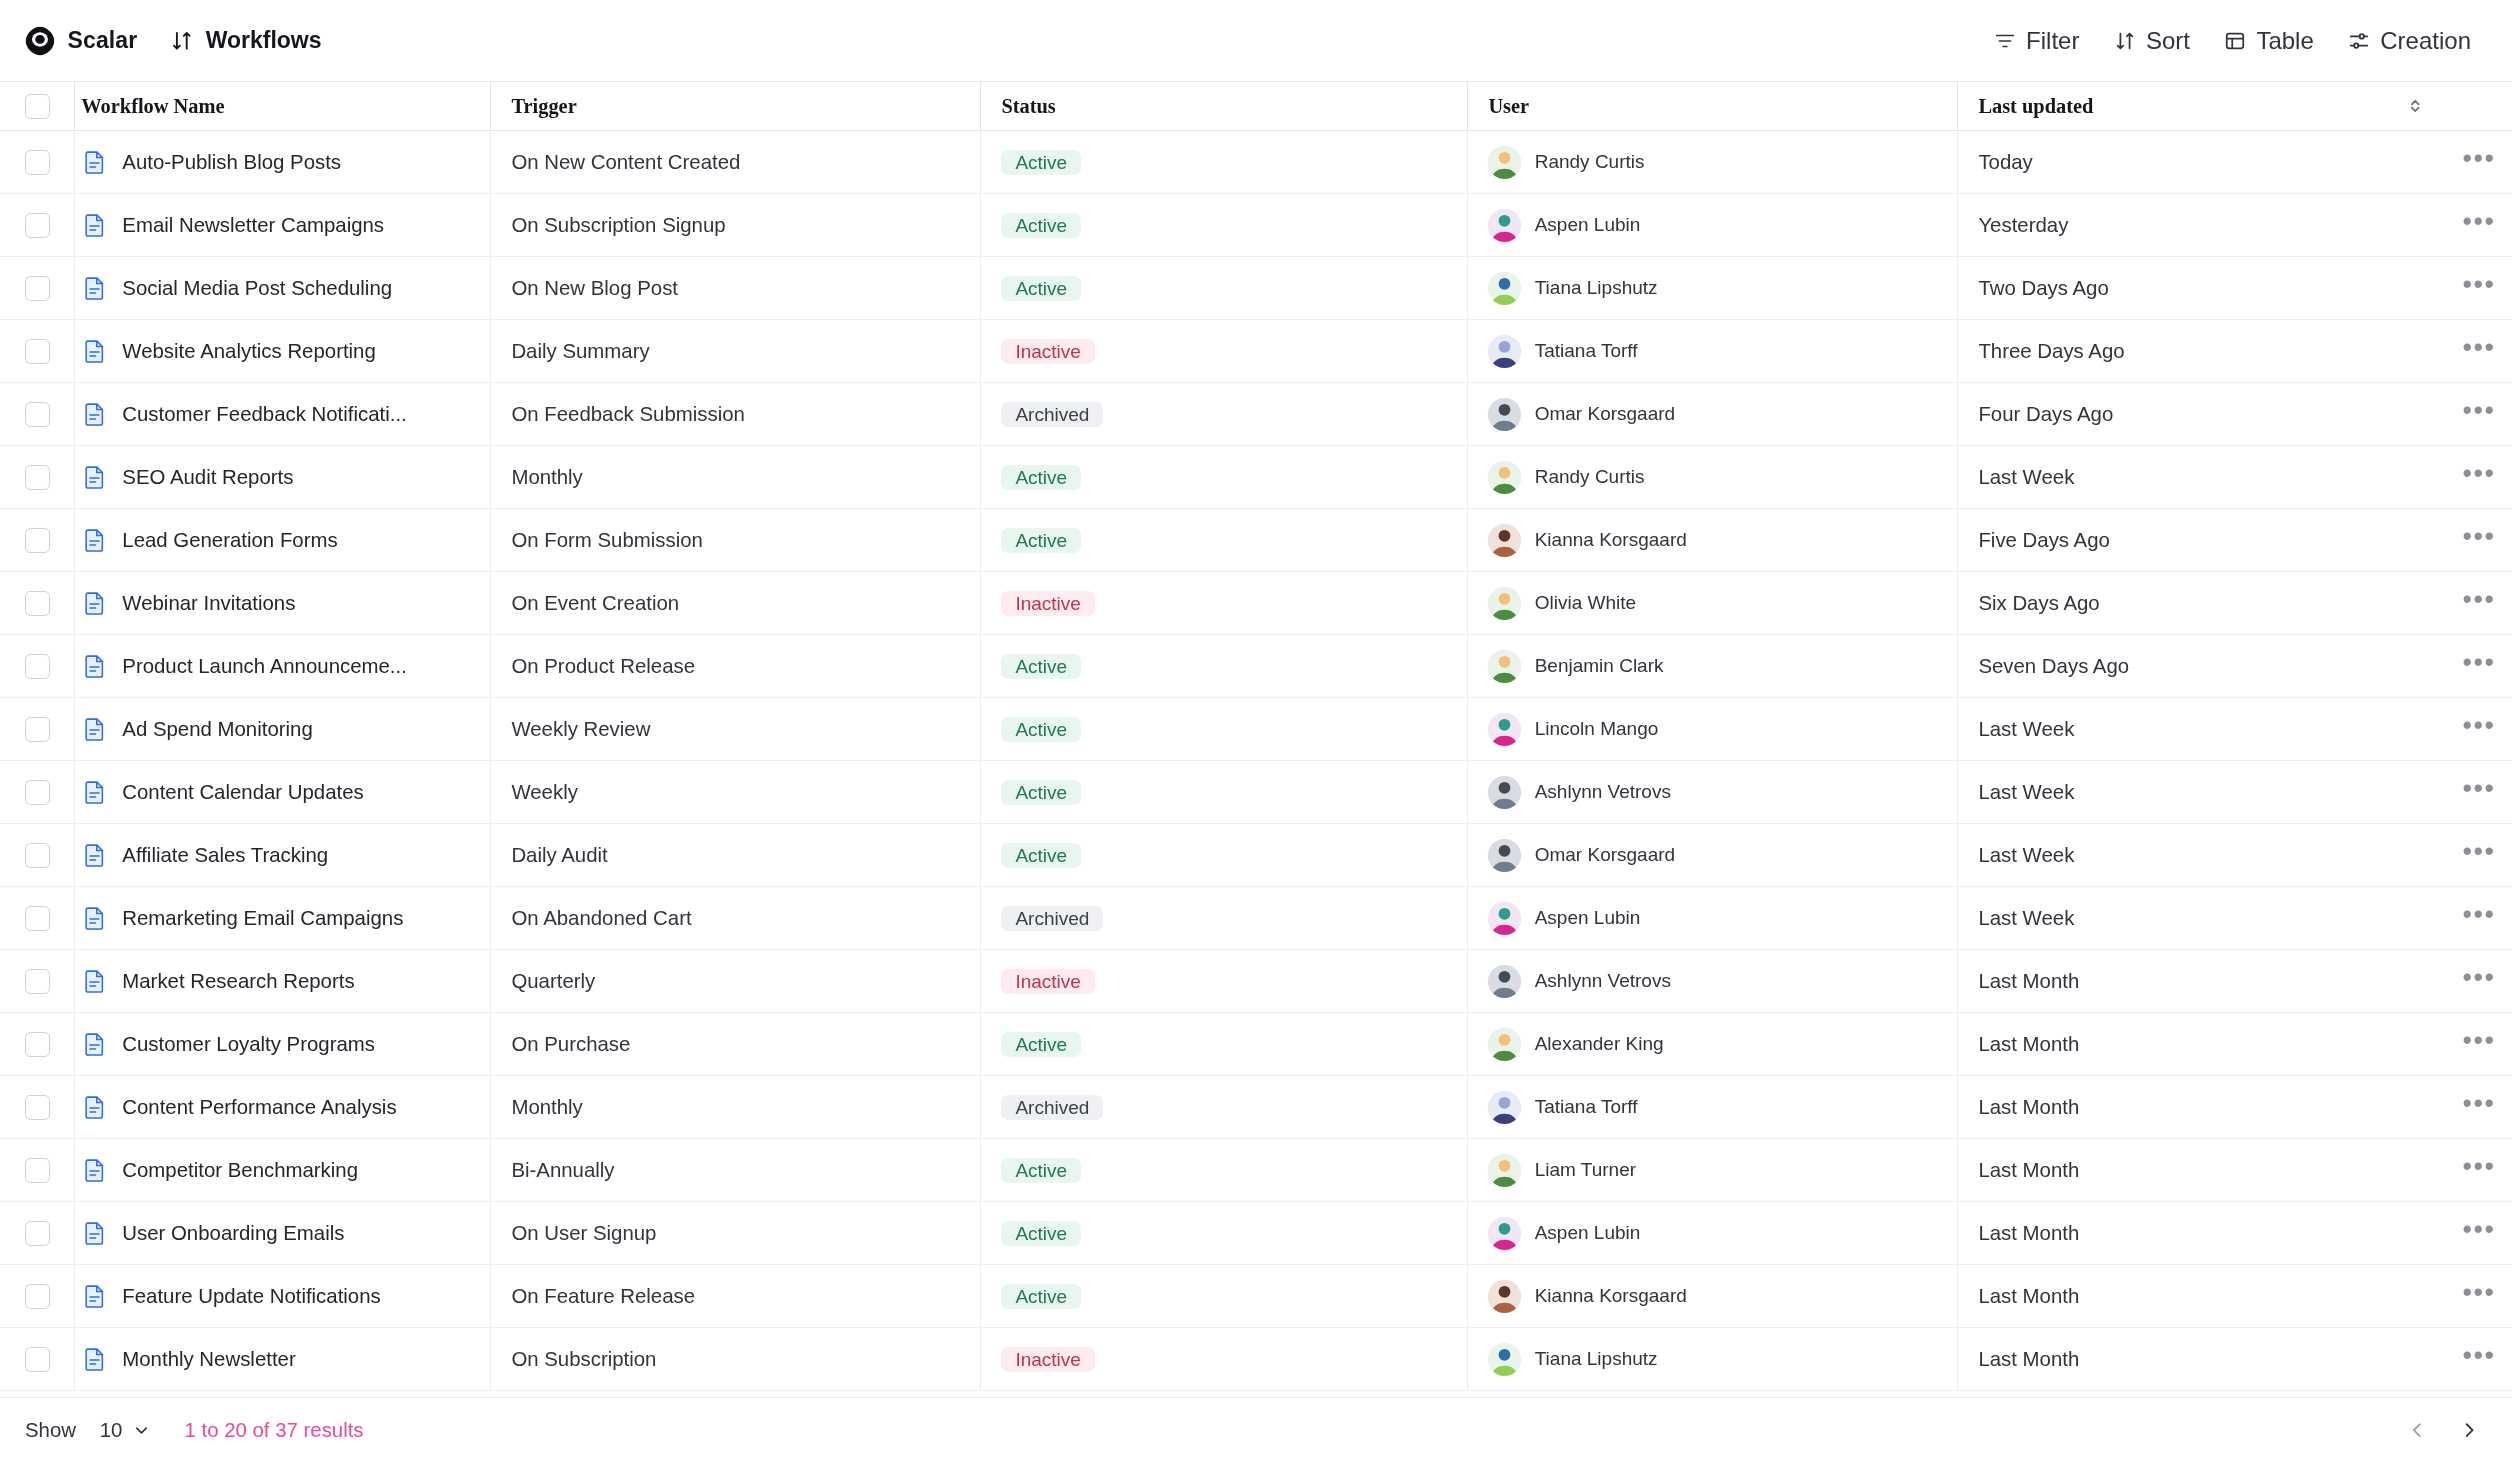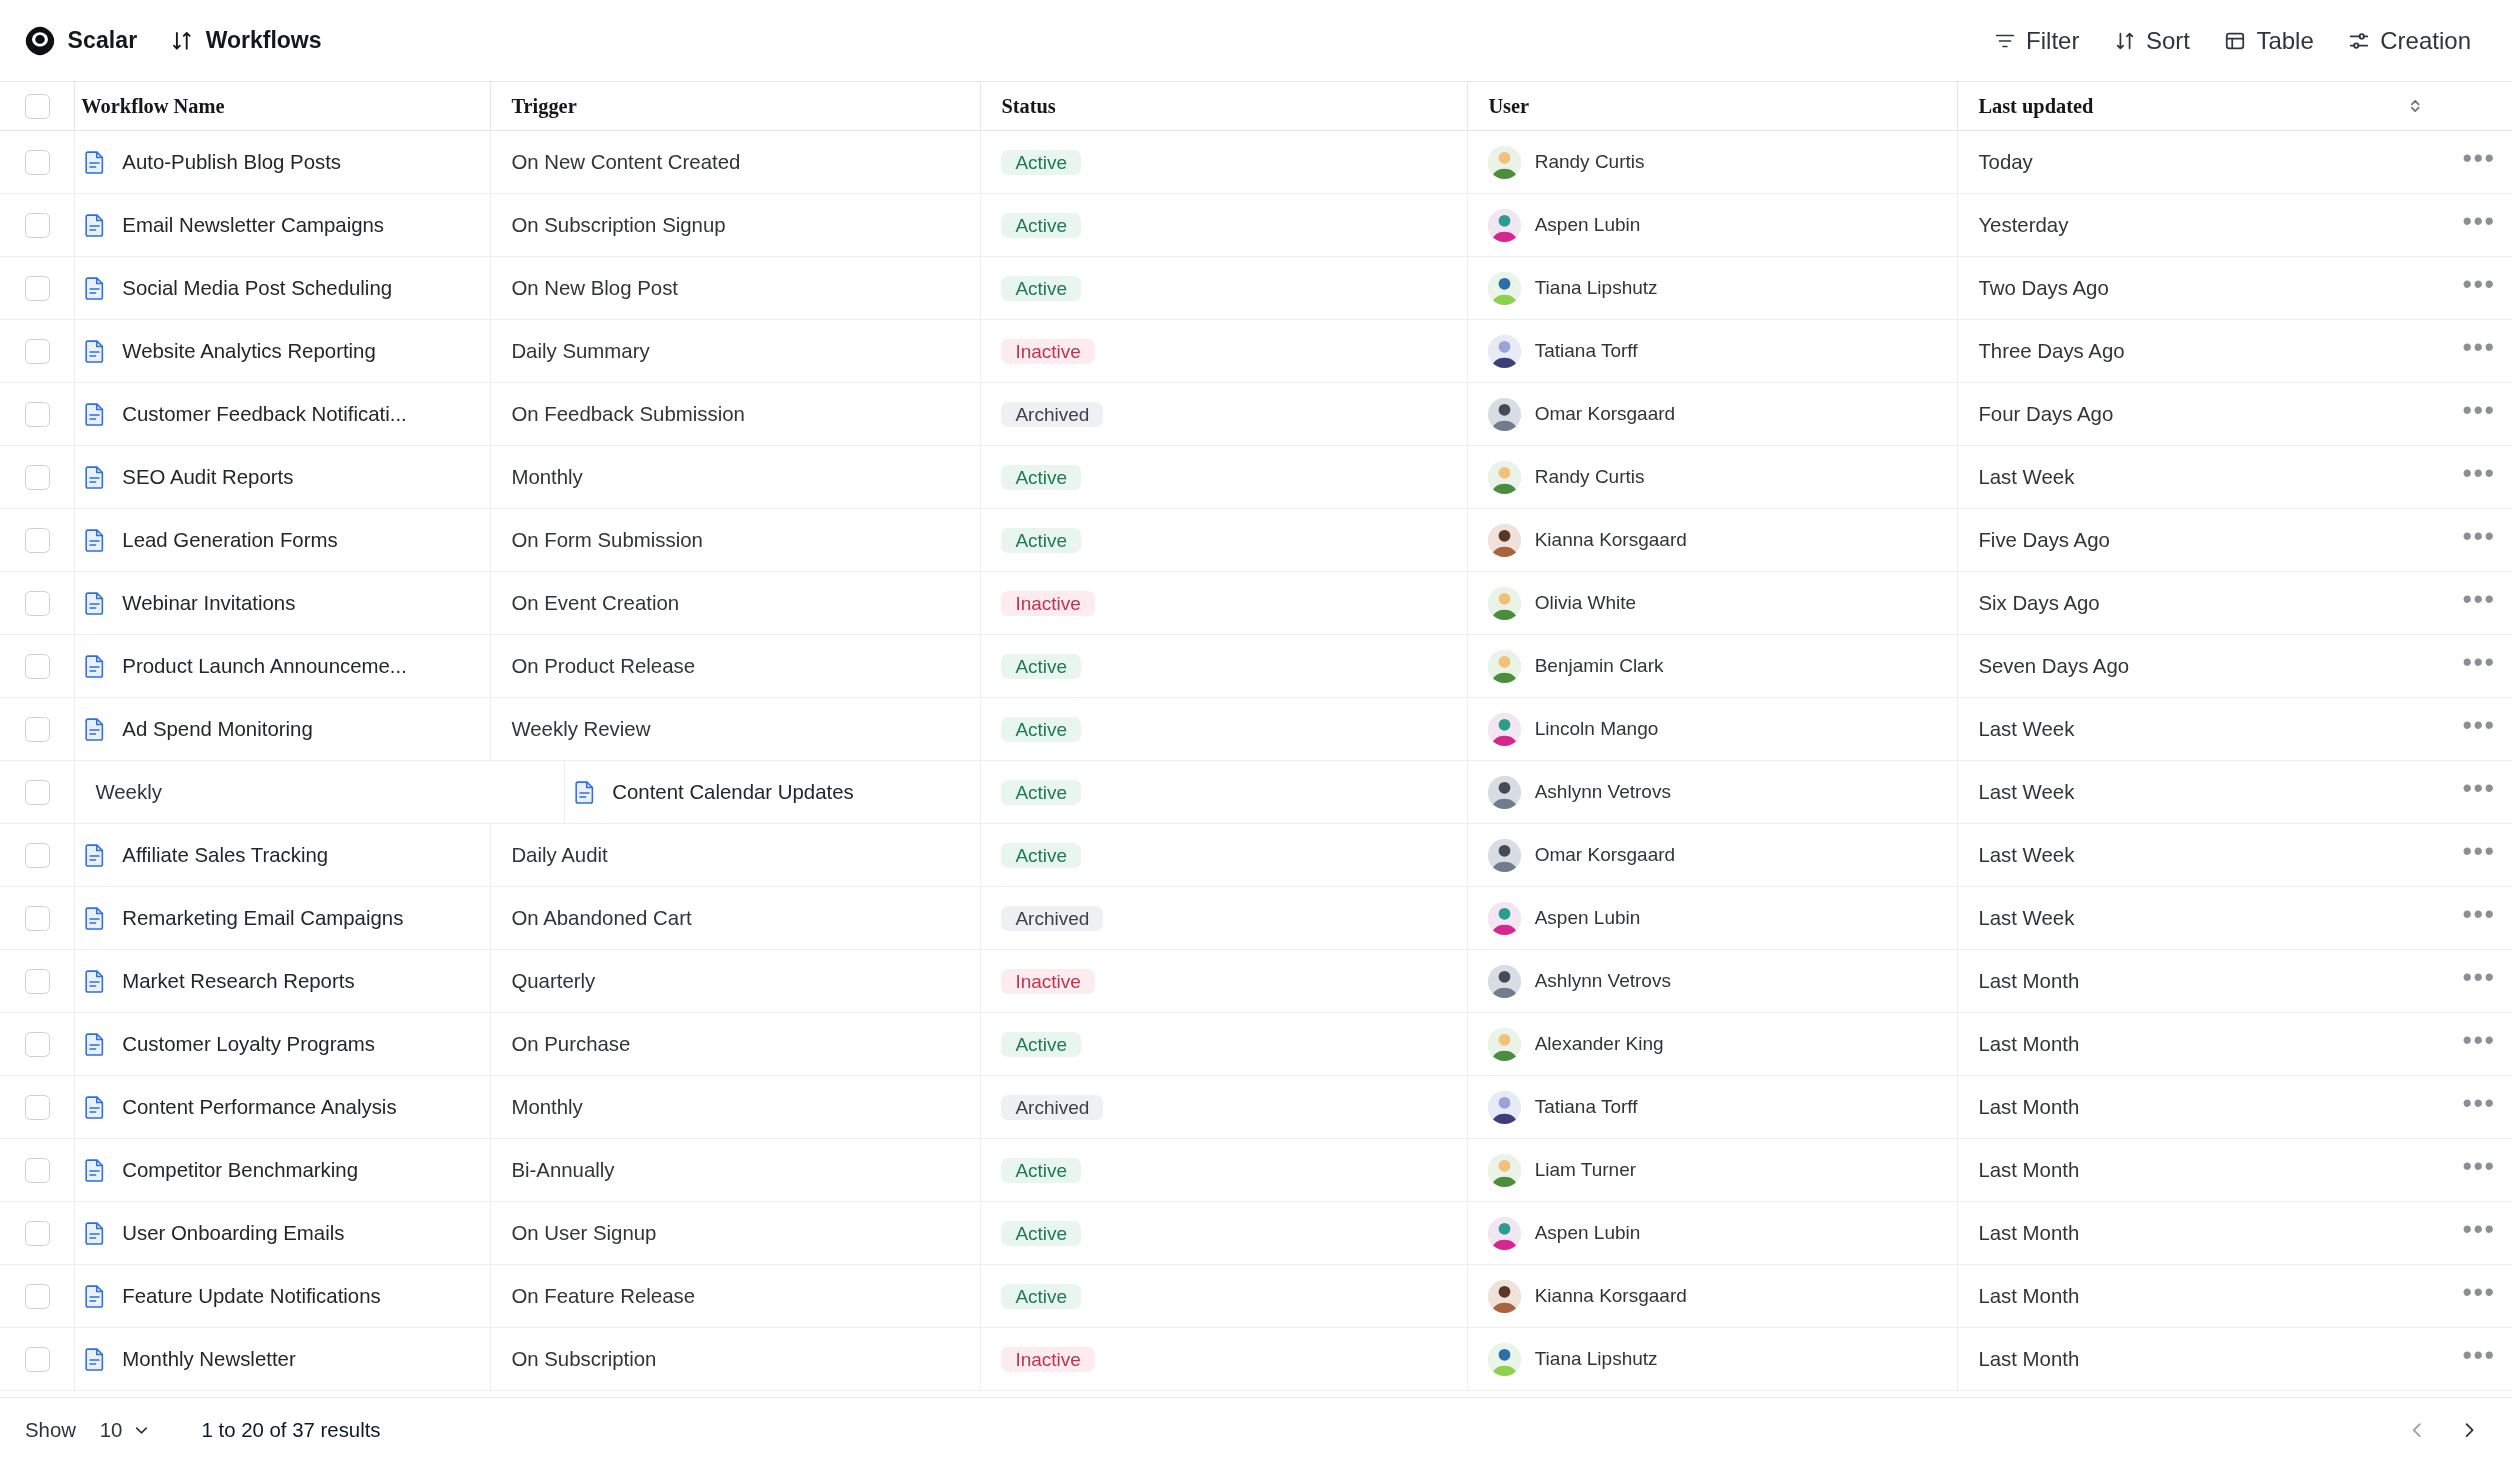--- a/index.html
+++ b/index.html
@@ -121,21 +121,21 @@
     border-top: 0.8px solid #e7e8ec;
     background: #ffffff;
   }
   .footer-left { display: flex; align-items: center; gap: 19px; }
   .show-label { font-size: 20.4px; color: #31343c; }
   .show-select {
     display: flex; align-items: center; gap: 9.4px; cursor: pointer;
     padding: 3.1px 4.7px; border-radius: 5.5px;
   }
   .show-value { font-size: 20.4px; color: #31343c; }
-  .results-text { font-size: 20.4px; color: #0f172a; margin-left: 27px; }
+  .results-text { font-size: 20.4px; color: #ec4899; margin-left: 10px; }
   .footer-right { display: flex; align-items: center; gap: 11px; }
   .pg-btn {
     width: 41px; height: 41px; display: flex; align-items: center; justify-content: center;
     border-radius: 7px; cursor: pointer;
   }
 </style>
 </head>
 <body>
 
 <div class="app">
@@ -619,34 +619,34 @@
             <span class="cell-text">Last Week</span>
           </div>
           <div class="cell c-menu">
             <span class="menu-dots">•••</span>
           </div>
         </div>
         <div class="row">
           <div class="cell c-check">
             <span class="chk"></span>
           </div>
+          <div class="cell c-name">
+            <span class="name-cell-inner">
+              <span class="icon">
+                <svg class="doc-icon" viewBox="0 0 24 24" fill="none">
+                  <path d="M6 2.8h8.2L19 7.6V20a1.4 1.4 0 0 1-1.4 1.4H6A1.4 1.4 0 0 1 4.6 20V4.2A1.4 1.4 0 0 1 6 2.8z" fill="#eaf1fe" stroke="#2f6fe0" stroke-width="1.4"></path>
+                  <path d="M14 2.8V7.6H19" stroke="#2f6fe0" stroke-width="1.4" fill="none"></path>
+                  <path d="M8 12.5h8M8 16h5" stroke="#2f6fe0" stroke-width="1.4" stroke-linecap="round"></path>
+                </svg>
+              </span>
+              <span class="name-text">Content Calendar Updates</span>
+            </span>
+          </div>
           <div class="cell c-trig">
             <span class="cell-text">Weekly</span>
-          </div>
-          <div class="cell c-name">
-            <span class="name-cell-inner">
-              <span class="icon">
-                <svg class="doc-icon" viewBox="0 0 24 24" fill="none">
-                  <path d="M6 2.8h8.2L19 7.6V20a1.4 1.4 0 0 1-1.4 1.4H6A1.4 1.4 0 0 1 4.6 20V4.2A1.4 1.4 0 0 1 6 2.8z" fill="#eaf1fe" stroke="#2f6fe0" stroke-width="1.4"></path>
-                  <path d="M14 2.8V7.6H19" stroke="#2f6fe0" stroke-width="1.4" fill="none"></path>
-                  <path d="M8 12.5h8M8 16h5" stroke="#2f6fe0" stroke-width="1.4" stroke-linecap="round"></path>
-                </svg>
-              </span>
-              <span class="name-text">Content Calendar Updates</span>
-            </span>
           </div>
           <div class="cell c-stat">
             <span class="badge badge-active">Active</span>
           </div>
           <div class="cell c-user">
             <span class="avatar">
               <svg viewBox="0 0 42 42">
                 <rect width="42" height="42" fill="#d9dde3"></rect>
                 <circle cx="21" cy="15" r="7.5" fill="#434b55"></circle>
                 <path d="M4 42c2.5-9 9-13 17-13s14.5 4 17 13z" fill="#6f7d8c"></path>

